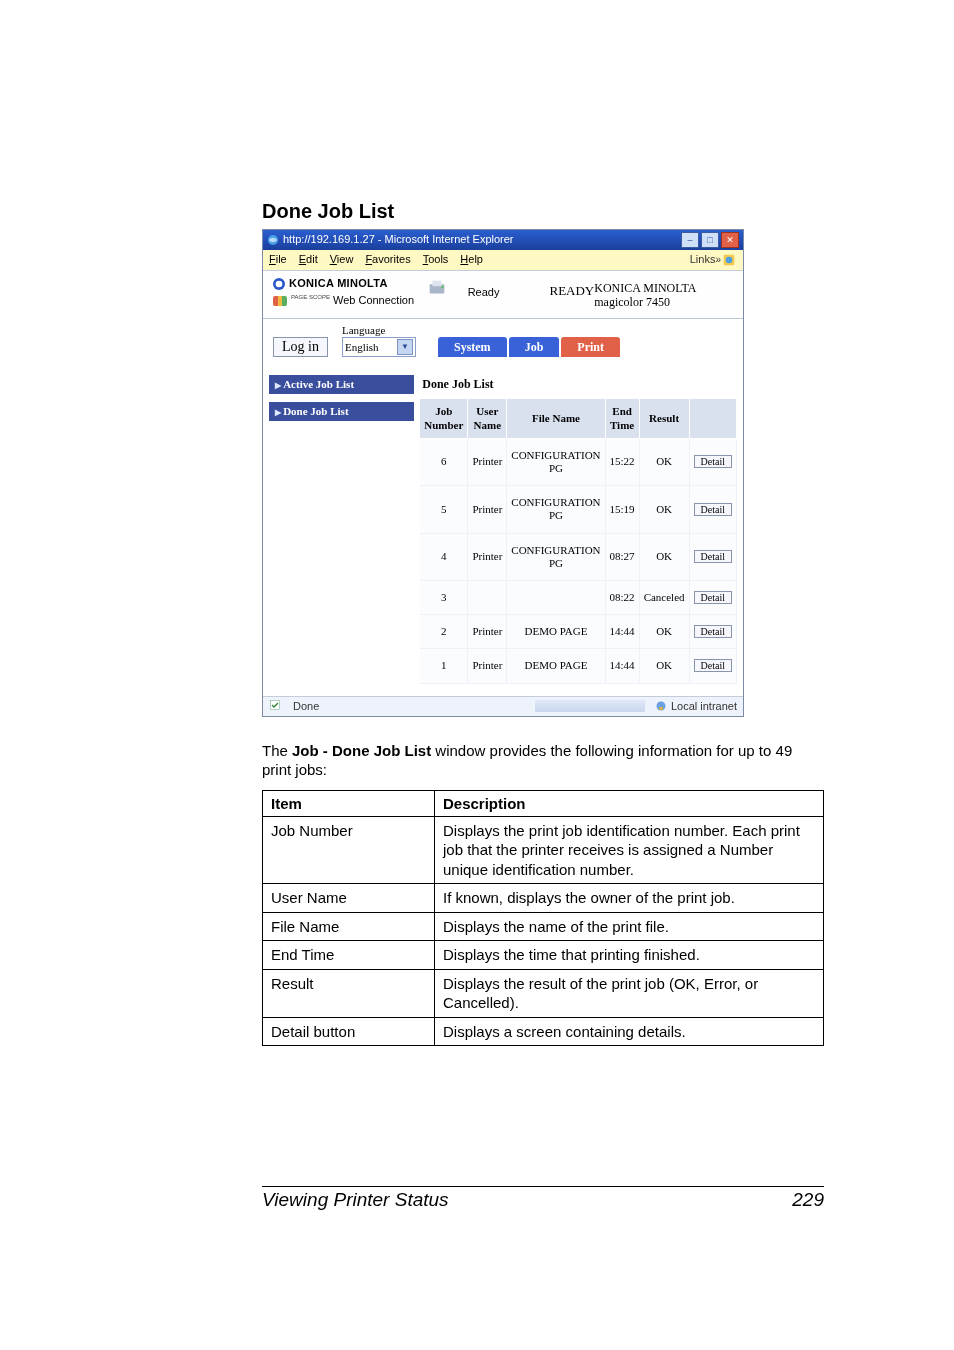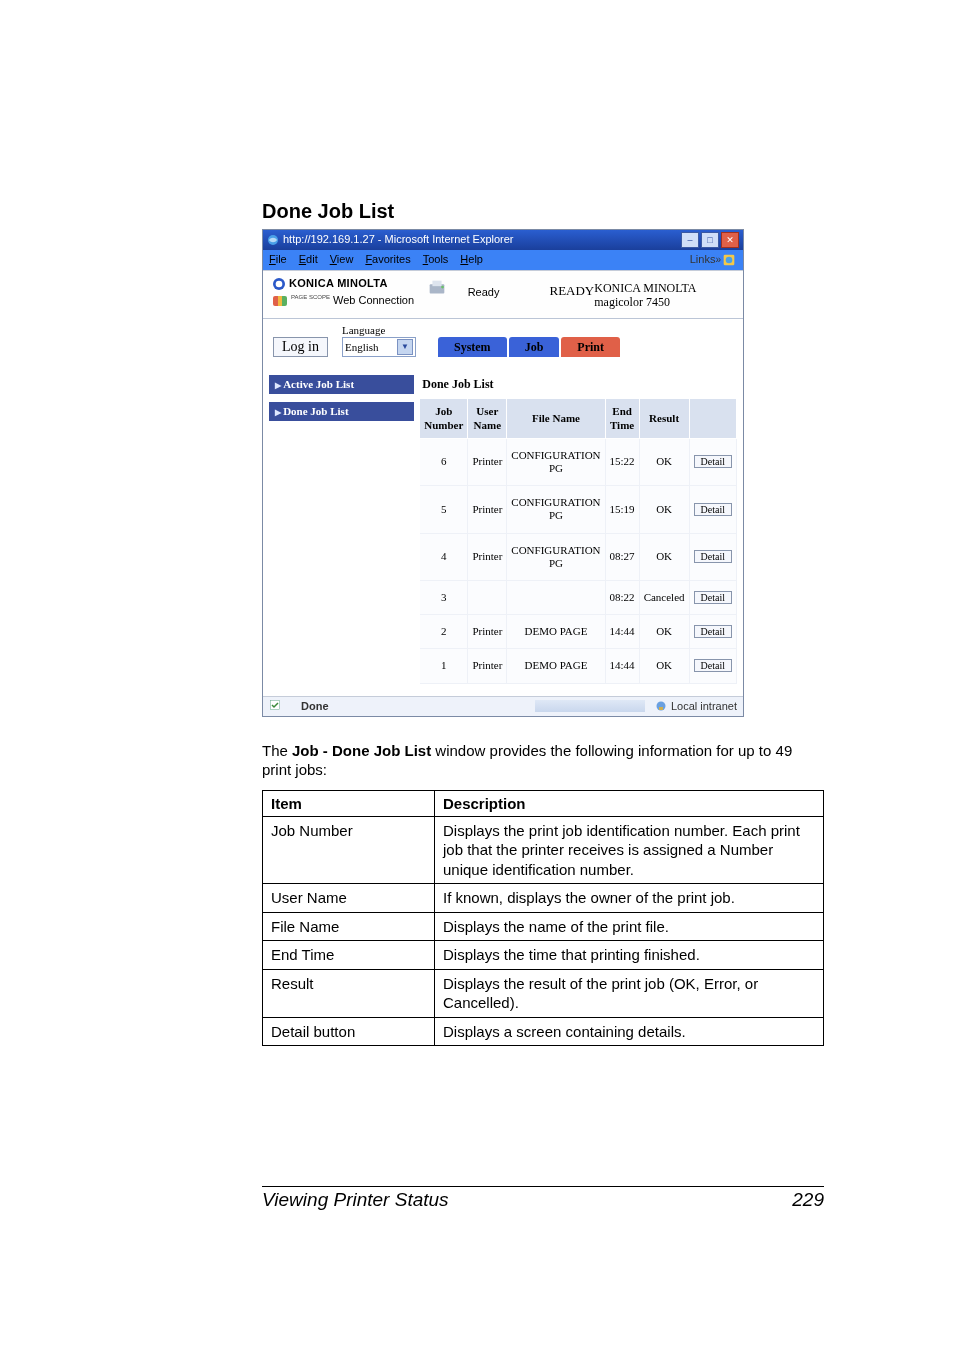--- a/index.html
+++ b/index.html
@@ -55,21 +55,21 @@
     display: flex; align-items: center; justify-content: center;
     font-size: 9px;
     color: #2a4a9c;
   }
   .winbtn.close {
     background: #e06048;
     color: #fff;
     border-color: #a03020;
   }
   .menubar {
-    background: #3b82f6;
+    background: #fef9c3;
     padding: 2px 6px;
     font-size: 11px;
     display: flex;
     justify-content: space-between;
     align-items: center;
     border-bottom: 1px solid #c5ccd9;
   }
   .menubar-left { display: flex; gap: 12px; }
   .menubar-left span:first-letter { text-decoration: underline; }
   .menubar-right { display: flex; align-items: center; color: #333; }
@@ -160,21 +160,21 @@
   }
 
   .tabs {
     display: flex;
     margin-left: 2px;
   }
   .tab {
     padding: 3px 16px;
     font-family: 'Times New Roman', serif;
     font-size: 12px;
-    color: #000000;
+    color: #ffffff;
     font-weight: bold;
     border-radius: 3px 3px 0 0;
     margin-right: 2px;
   }
   .tab.system { background: #3a62d8; }
   .tab.job    { background: #3a62d8; }
   .tab.print  { background: #e06048; }
 
   .content-area {
     display: flex;
@@ -232,21 +232,21 @@
 
   .statusbar {
     display: flex;
     justify-content: space-between;
     align-items: center;
     background: #eef2fa;
     border-top: 1px solid #c5ccd9;
     padding: 2px 6px;
     font-size: 11px;
   }
-  .statusbar .left { display: flex; align-items: center; gap: 20px; color: #333; font-weight: bold; }
+  .statusbar .left { display: flex; align-items: center; gap: 12px; color: #333; }
   .statusbar .right { display: flex; align-items: center; gap: 4px; color: #333; }
   .done-progress {
     width: 110px;
     height: 12px;
     background: linear-gradient(#dfe8f6, #c9d7ed);
     margin-right: 6px;
   }
   .intranet-icon {
     width: 12px; height: 12px;
     display:inline-flex; align-items:center; justify-content:center;

